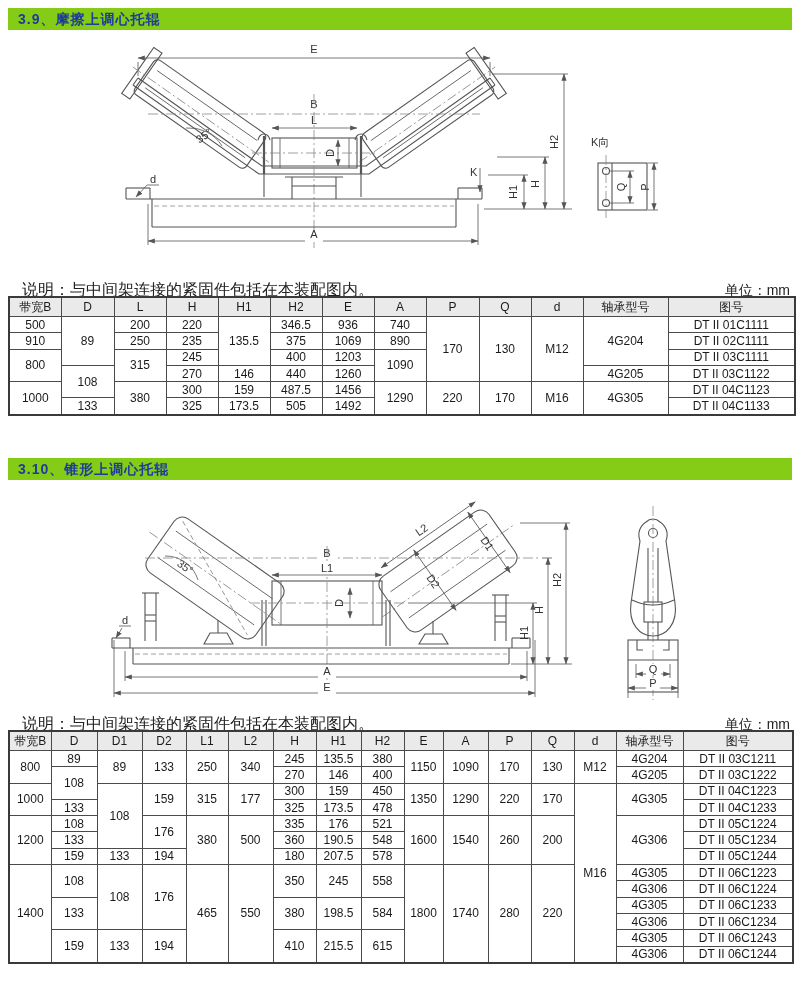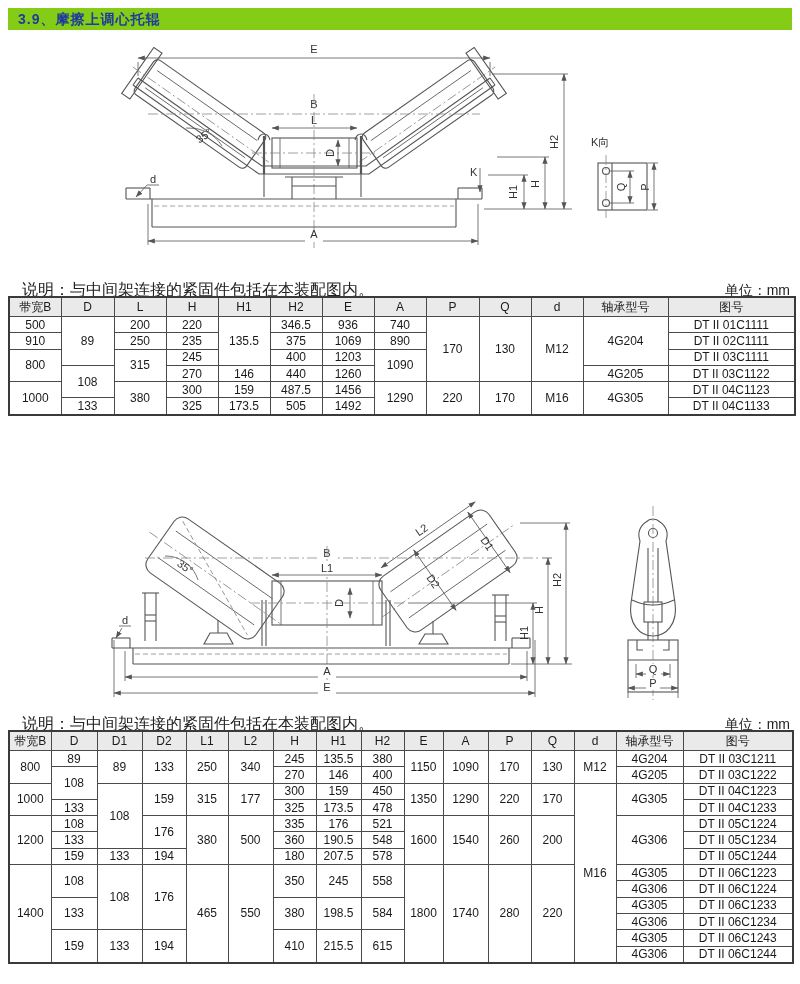--- a/index.html
+++ b/index.html
@@ -245,20 +245,21 @@
           <td>133</td>
           <td>325</td>
           <td>173.5</td>
           <td>505</td>
           <td>1492</td>
           <td>DT II 04C1133</td>
         </tr>
       </tbody>
     </table>
 
+  <div class="bar" style="top:458px;">3.10、锥形上调心托辊</div>
 
   <svg style="top:488px;" width="800" height="228" viewBox="0 0 800 228">
     <defs>
       <marker id="ar2" viewBox="0 0 10 7" refX="8.5" refY="3.2" markerWidth="10" markerHeight="8" orient="auto-start-reverse">
           <path d="M0,0 L9,3.2 L0,6.4 Z" fill="#555"></path>
         </marker>
     </defs>
 
     <g transform="rotate(35 215 90)">
       <rect class="ln" x="149" y="57" width="132" height="66" rx="10"></rect>

